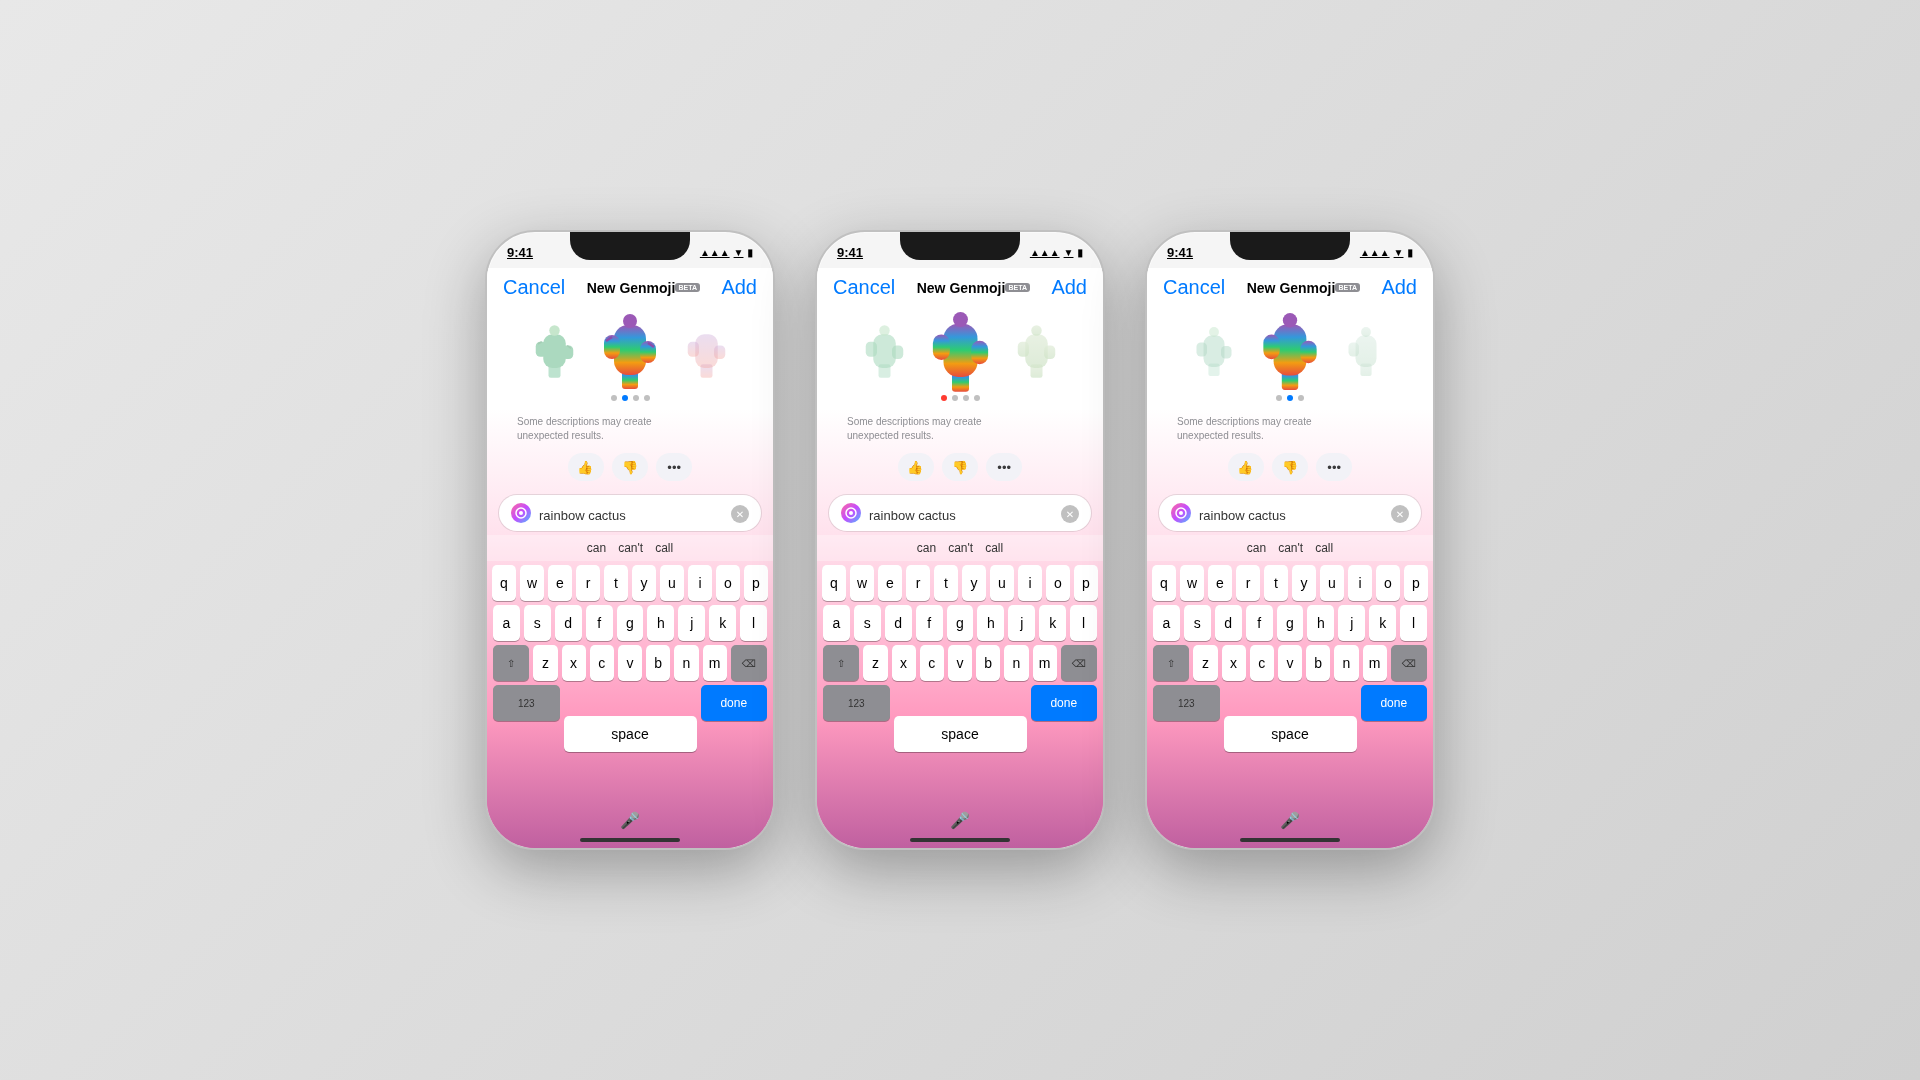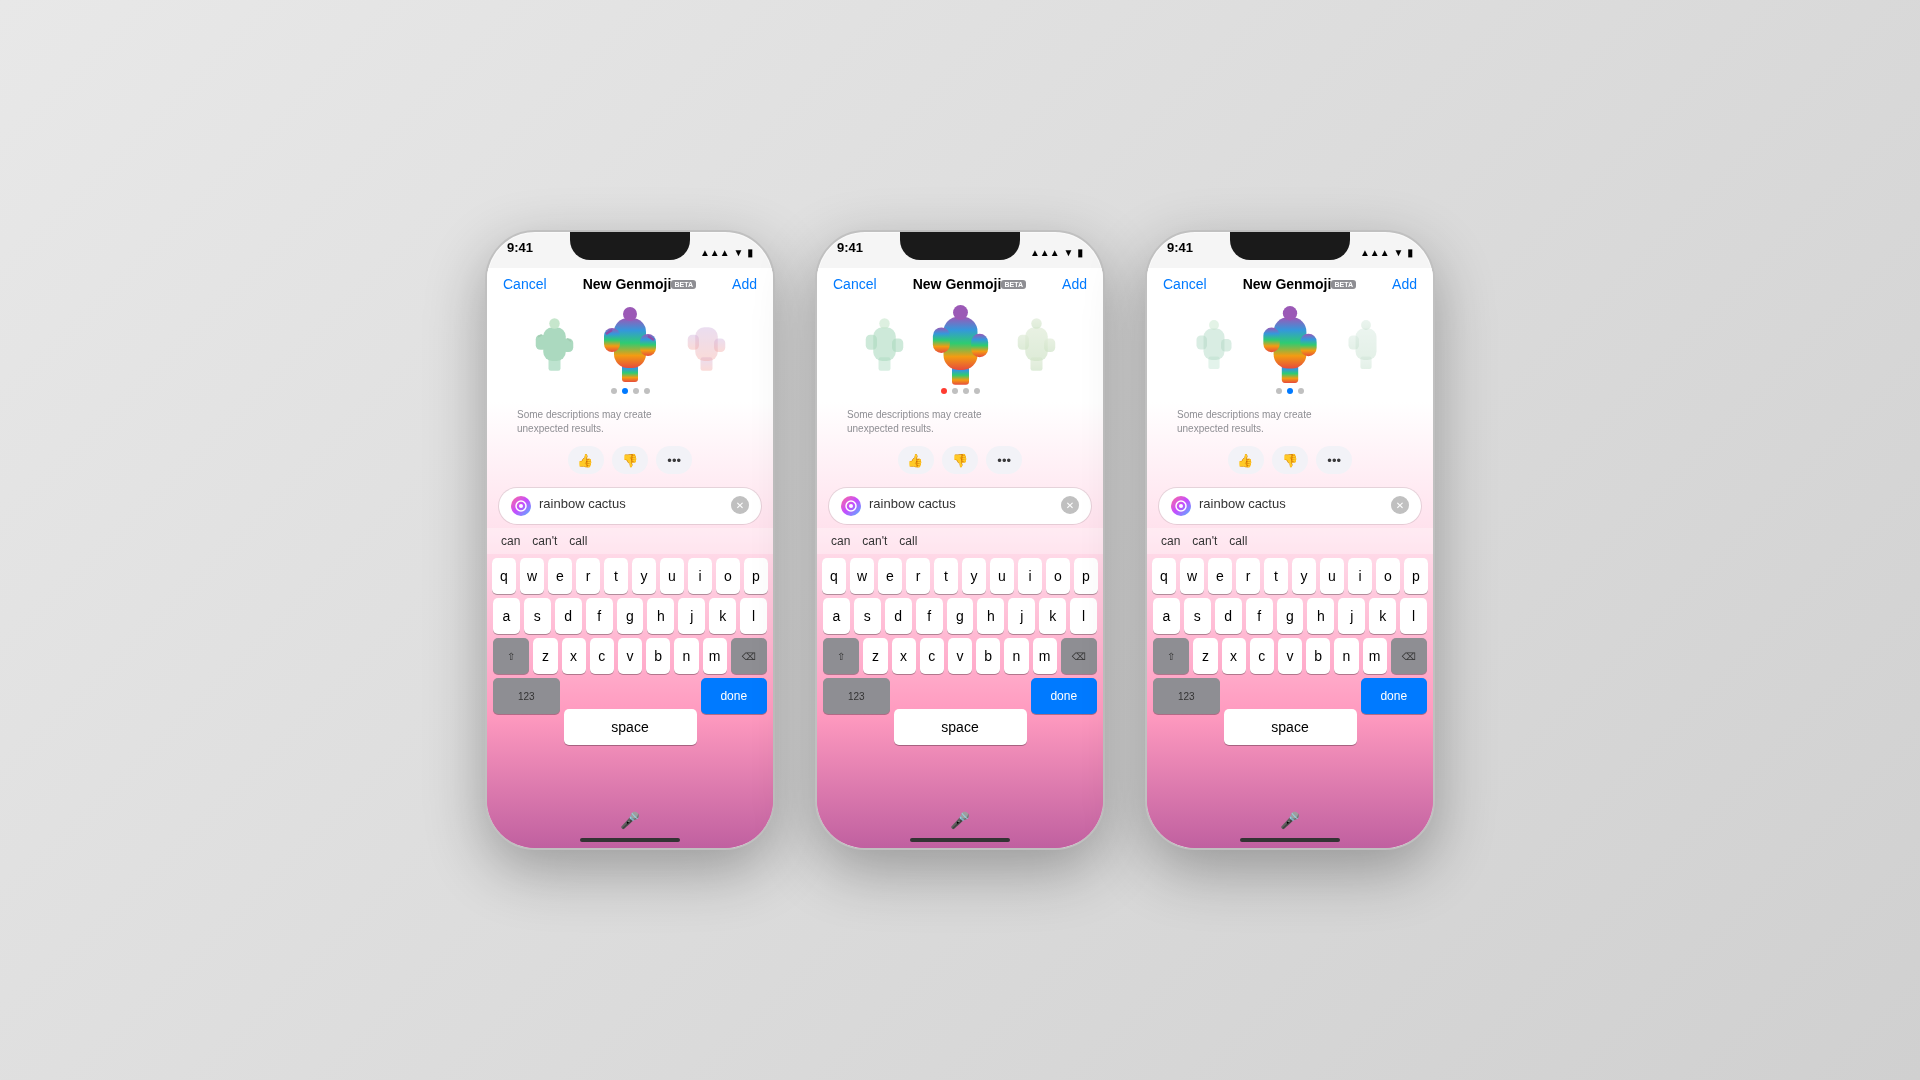--- a/index.html
+++ b/index.html
@@ -36,26 +36,28 @@
       width: 120px;
       height: 28px;
       background: #1a1a1a;
       border-radius: 0 0 20px 20px;
       z-index: 10;
     }
 
     .phone-status-bar {
       display: flex;
       justify-content: space-between;
+      align-items: center;
       padding: 8px 20px 4px;
       font-size: 11px;
       font-weight: 600;
       color: #000;
       height: 36px;
       flex-shrink: 0;
+      text-decoration: underline;
     }
 
     .status-time { font-size: 13px; font-weight: 700; }
     .status-icons { display: flex; gap: 4px; align-items: center; font-size: 10px; }
 
     .phone-content {
       flex: 1;
       display: flex;
       flex-direction: column;
       background: white;
@@ -65,21 +67,21 @@
     .nav-bar {
       display: flex;
       justify-content: space-between;
       align-items: center;
       padding: 8px 16px;
       background: white;
     }
 
     .nav-cancel, .nav-add {
       color: #007AFF;
-      font-size: 14px;
+      font-size: 20px;
       cursor: pointer;
     }
 
     .nav-title {
       display: flex;
       align-items: center;
       font-size: 14px;
       font-weight: 600;
       color: #000;
     }
@@ -178,21 +180,21 @@
     
     .search-area {
       padding: 6px 12px 4px;
     }
 
     .search-field {
       background: white;
       border-radius: 20px;
       padding: 8px 12px;
       display: flex;
-      align-items: flex-start;
+      align-items: flex-end;
       gap: 8px;
       box-shadow: 0 0 0 1px rgba(0,0,0,0.1);
     }
 
     .search-icon-circle {
       width: 20px;
       height: 20px;
       border-radius: 50%;
       background: linear-gradient(135deg, #FF6B9D, #C44DFF, #4DBBFF);
       flex-shrink: 0;
@@ -216,21 +218,21 @@
       align-items: center;
       justify-content: center;
       color: white;
       font-size: 10px;
       cursor: pointer;
     }
 
     
     .autocomplete {
       display: flex;
-      justify-content: flex-start;
+      justify-content: center;
       padding: 4px 8px;
       background: rgba(255,255,255,0.3);
     }
 
     .autocomplete-word {
       font-size: 12px;
       color: #333;
       padding: 2px 6px;
     }
 

